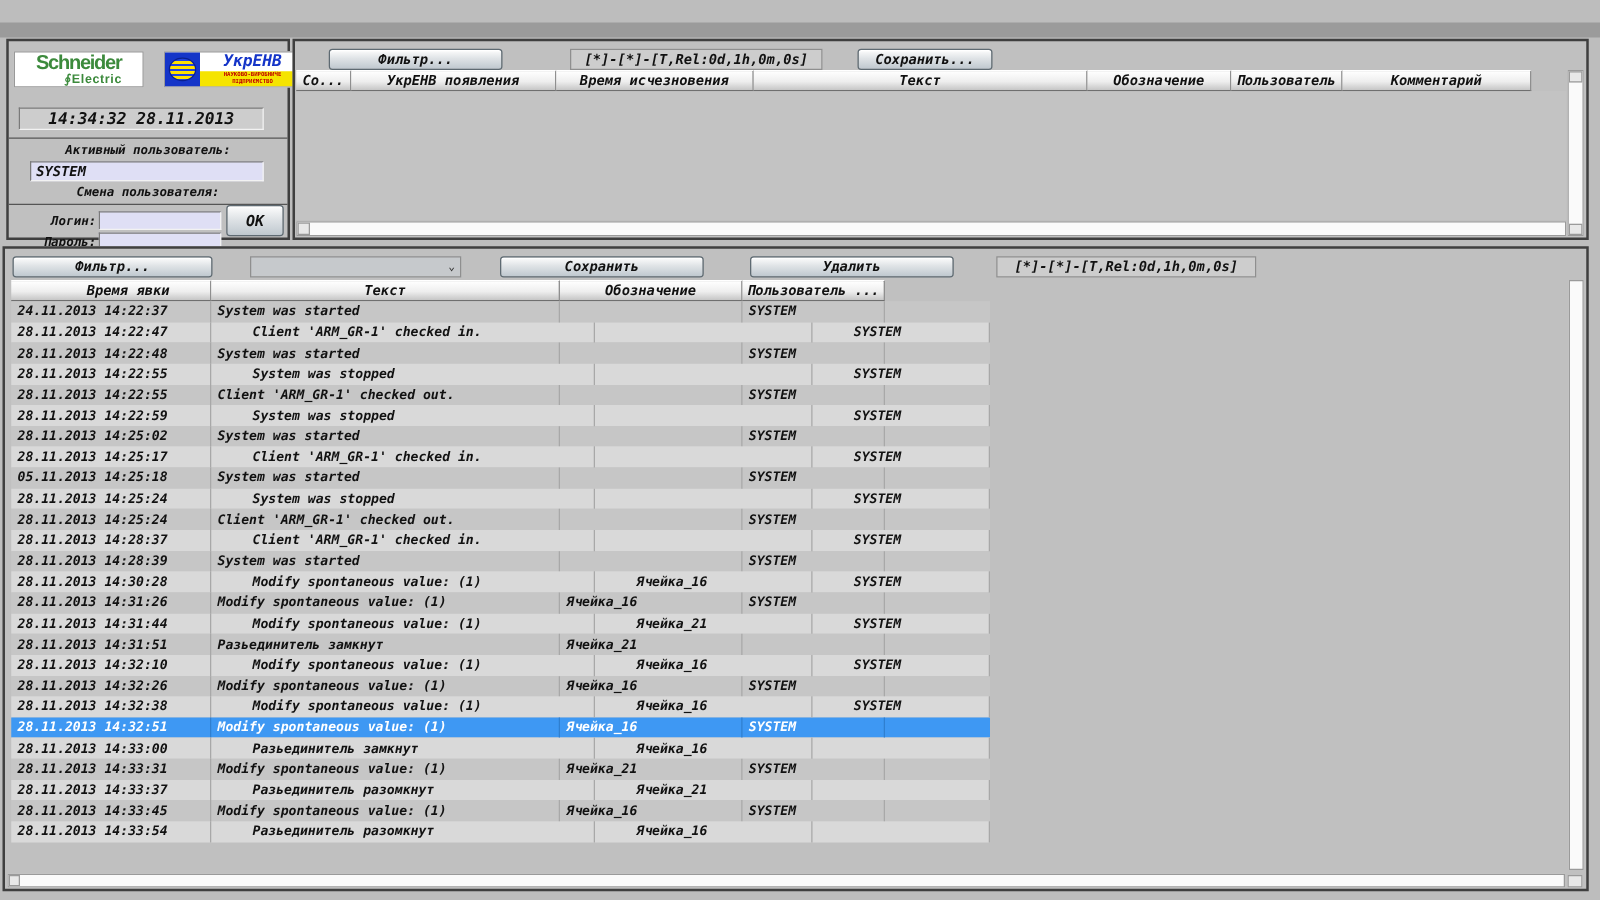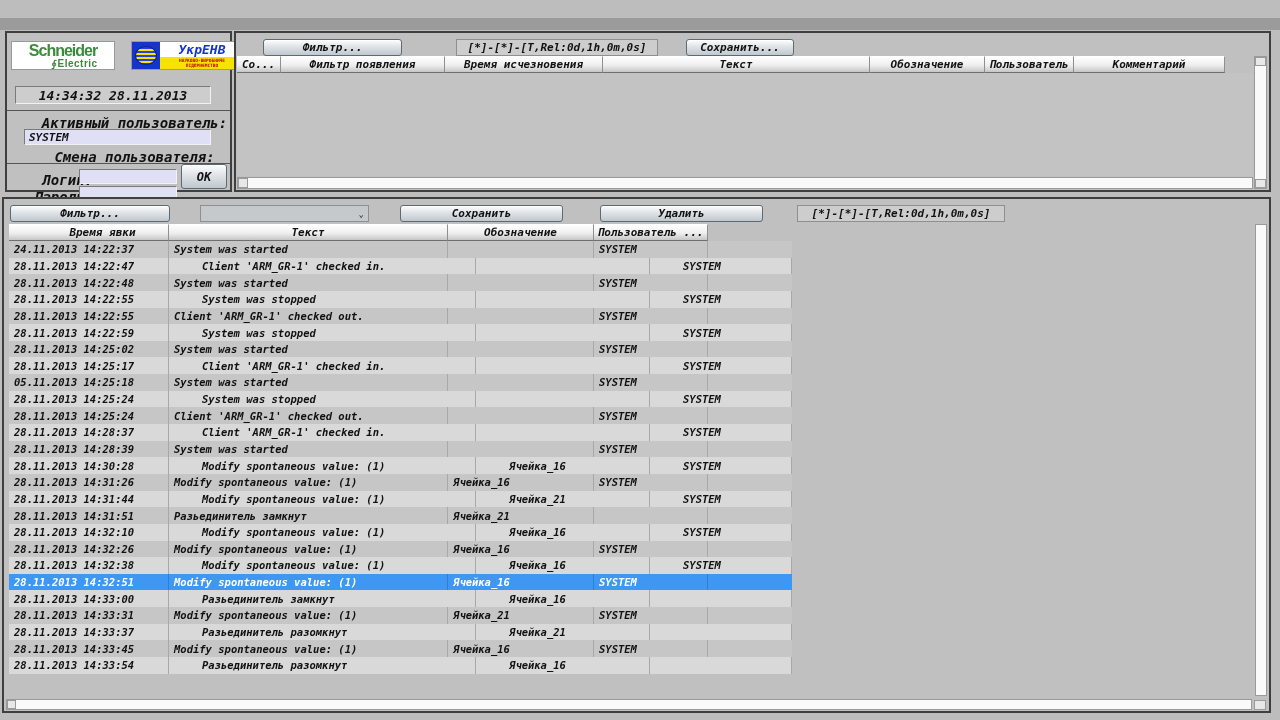--- a/index.html
+++ b/index.html
@@ -49,21 +49,21 @@
   .sbbtn{position:absolute;background:#e8e8e8;border:1px solid #9a9a9a;box-sizing:border-box;}
 
   
   .sunken{background:#cdcdcd;border-top:1px solid #7a7a7a;border-left:1px solid #7a7a7a;
        border-bottom:1px solid #f2f2f2;border-right:1px solid #f2f2f2;box-sizing:border-box;}
   .field{background:#dfdff5;border-top:1px solid #7a7a7a;border-left:1px solid #7a7a7a;
        border-bottom:1px solid #f2f2f2;border-right:1px solid #f2f2f2;box-sizing:border-box;
        font-size:11px;display:flex;align-items:center;padding-left:4px;
        font-family:inherit;font-weight:bold;font-style:italic;}
   .divider{height:1px;background:#555;}
-  .lbl{font-size:14px;text-align:center;white-space:nowrap;margin-left:16px;}
+  .lbl{font-size:10px;text-align:center;white-space:nowrap;}
 
   
   #schneider-box{left:4px;top:8px;width:104px;height:29px;background:#fff;
        border:1px solid #999;box-sizing:border-box;text-align:center;line-height:1;
        font-family:"Liberation Sans","DejaVu Sans",sans-serif;font-style:normal;}
   #schneider-top{color:#3c8a3c;font-size:16px;font-weight:bold;letter-spacing:-1px;margin-top:1px;}
   #schneider-bottom{color:#3c8a3c;font-size:10px;font-weight:bold;letter-spacing:0.5px;padding-left:23px;}
   #ukrenv-box{left:124px;top:8px;width:114px;height:29px;border:1px solid #999;
        box-sizing:border-box;display:flex;background:#fff;font-style:normal;}
   #ukrenv-globe{width:28px;height:100%;background:#1535c8;display:flex;align-items:center;justify-content:center;}
@@ -114,21 +114,21 @@
     <div class="field abs" style="left:72px;top:153px;width:98px;height:15px;"></div>
     <div class="btn abs" style="left:174px;top:131px;width:44px;height:23px;font-size:12px;">OK</div>
   </div>
 
   <div class="panel abs" style="left:234px;top:31px;width:1037px;height:161px;">
     <div class="btn abs" style="left:27px;top:6px;width:137px;height:15px;">Фильтр...</div>
     <div class="exprbox abs" style="left:220px;top:6px;width:200px;height:15px;">[*]-[*]-[T,Rel:0d,1h,0m,0s]</div>
     <div class="btn abs" style="left:450px;top:6px;width:106px;height:15px;">Сохранить...</div>
     <div class="hrow abs" id="alarm-header" style="left:1px;top:23px;">
         <div class="hcell" style="width: 44px;">Со...</div>
-        <div class="hcell" style="width: 164px;">Фильтр появления</div>
+        <div class="hcell" style="width: 164px;">УкрЕНВ появления</div>
         <div class="hcell" style="width: 158px;">Время исчезновения</div>
         <div class="hcell" style="width: 267px;">Текст</div>
         <div class="hcell" style="width: 115px;">Обозначение</div>
         <div class="hcell" style="width: 89px;">Пользователь</div>
         <div class="hcell" style="width: 151px;">Комментарий</div>
       </div>
     <div class="abs" style="left:1px;top:40px;width:1016px;height:103px;background:#c3c3c3;"></div>
 
     <div class="sb abs" style="left:1018px;top:23px;width:13px;height:133px;"></div>
     <div class="sbbtn" style="left:1019px;top:24px;width:11px;height:9px;"></div>

